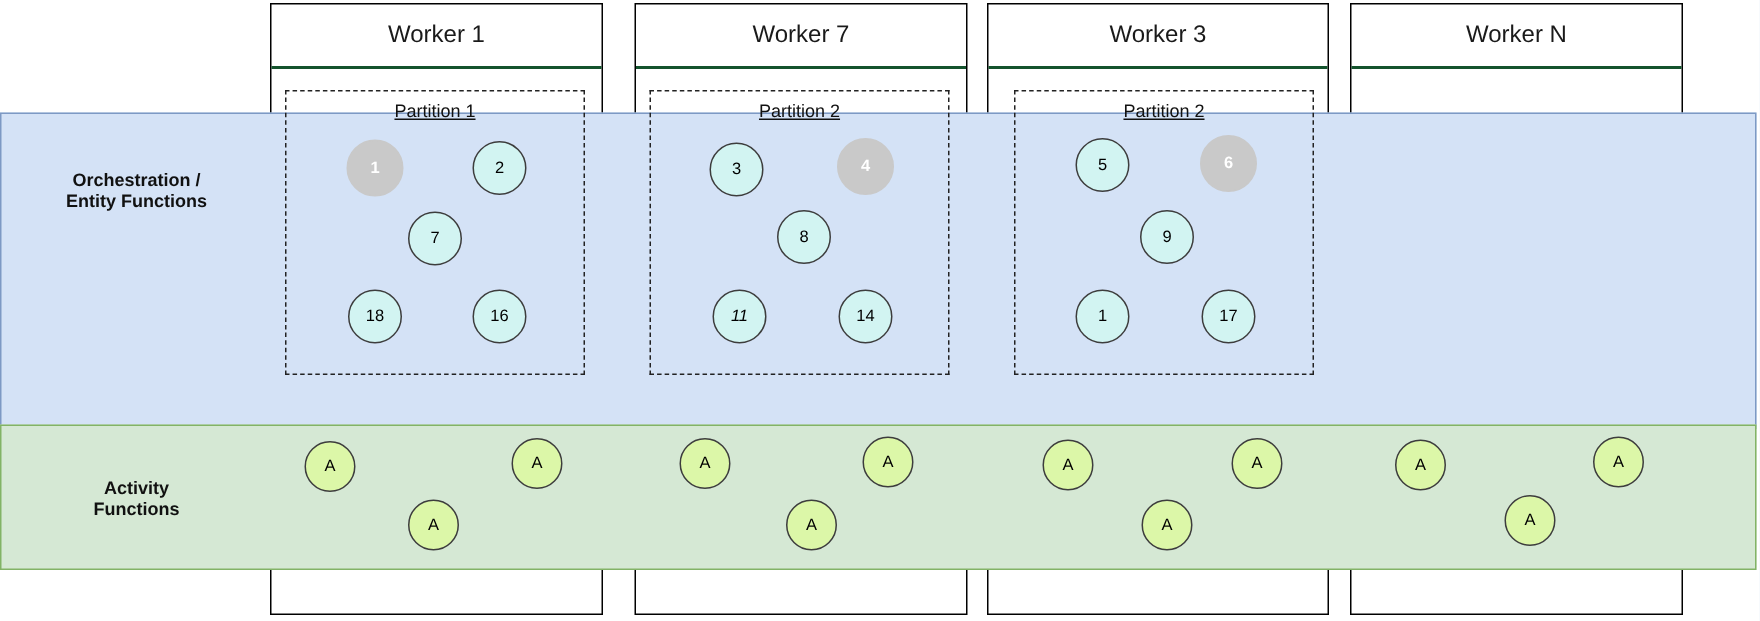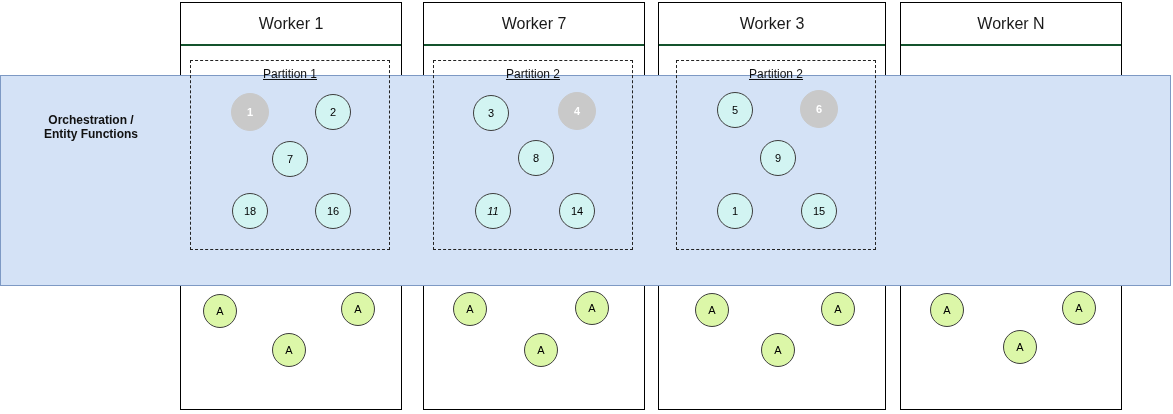--- a/index.html
+++ b/index.html
@@ -117,20 +117,24 @@
   }
 </style>
 </head>
 <body>
 
 <div class="canvas" id="canvas">
   <div class="band blue">
     <div class="band-label">Orchestration /
 Entity Functions</div>
   </div>
+  <div class="band green">
+    <div class="band-label">Activity
+Functions</div>
+  </div>
 <div class="worker-col" style="left: 180px; width: 222px;">
       <div class="worker-header">Worker 1</div>
     </div>
     <div class="worker-col" style="left: 423px; width: 222px;">
       <div class="worker-header">Worker 7</div>
     </div>
     <div class="worker-col" style="left: 658px; width: 228px;">
       <div class="worker-header">Worker 3</div>
     </div>
     <div class="worker-col" style="left: 900px; width: 222px;">
@@ -152,21 +156,21 @@
     <div class="node cyan" style="left: 518px; top: 140px;">8</div>
     <div class="node cyan" style="left: 475px; top: 193px; font-style: italic;">11</div>
     <div class="node cyan" style="left: 559px; top: 193px;">14</div>
     <div class="partition" style="left: 676px;">
       <div class="partition-label">Partition 2</div>
     </div>
     <div class="node cyan" style="left: 717px; top: 92px;">5</div>
     <div class="node gray" style="left: 800px; top: 90px;">6</div>
     <div class="node cyan" style="left: 760px; top: 140px;">9</div>
     <div class="node cyan" style="left: 717px; top: 193px;">1</div>
-    <div class="node cyan" style="left: 801px; top: 193px;">15</div>
+    <div class="node cyan" style="left: 801px; top: 193px;">17</div>
     <div class="node activity" style="left: 203px; top: 294px;">A</div>
     <div class="node activity" style="left: 341px; top: 292px;">A</div>
     <div class="node activity" style="left: 272px; top: 333px;">A</div>
     <div class="node activity" style="left: 453px; top: 292px;">A</div>
     <div class="node activity" style="left: 575px; top: 291px;">A</div>
     <div class="node activity" style="left: 524px; top: 333px;">A</div>
     <div class="node activity" style="left: 695px; top: 293px;">A</div>
     <div class="node activity" style="left: 821px; top: 292px;">A</div>
     <div class="node activity" style="left: 761px; top: 333px;">A</div>
     <div class="node activity" style="left: 930px; top: 293px;">A</div>

